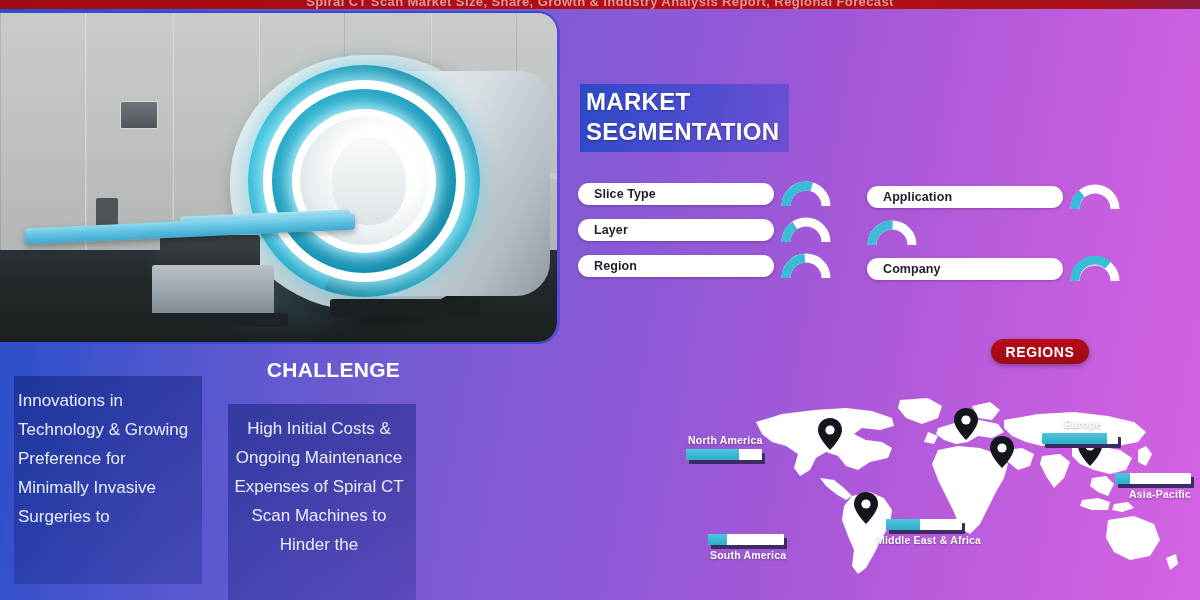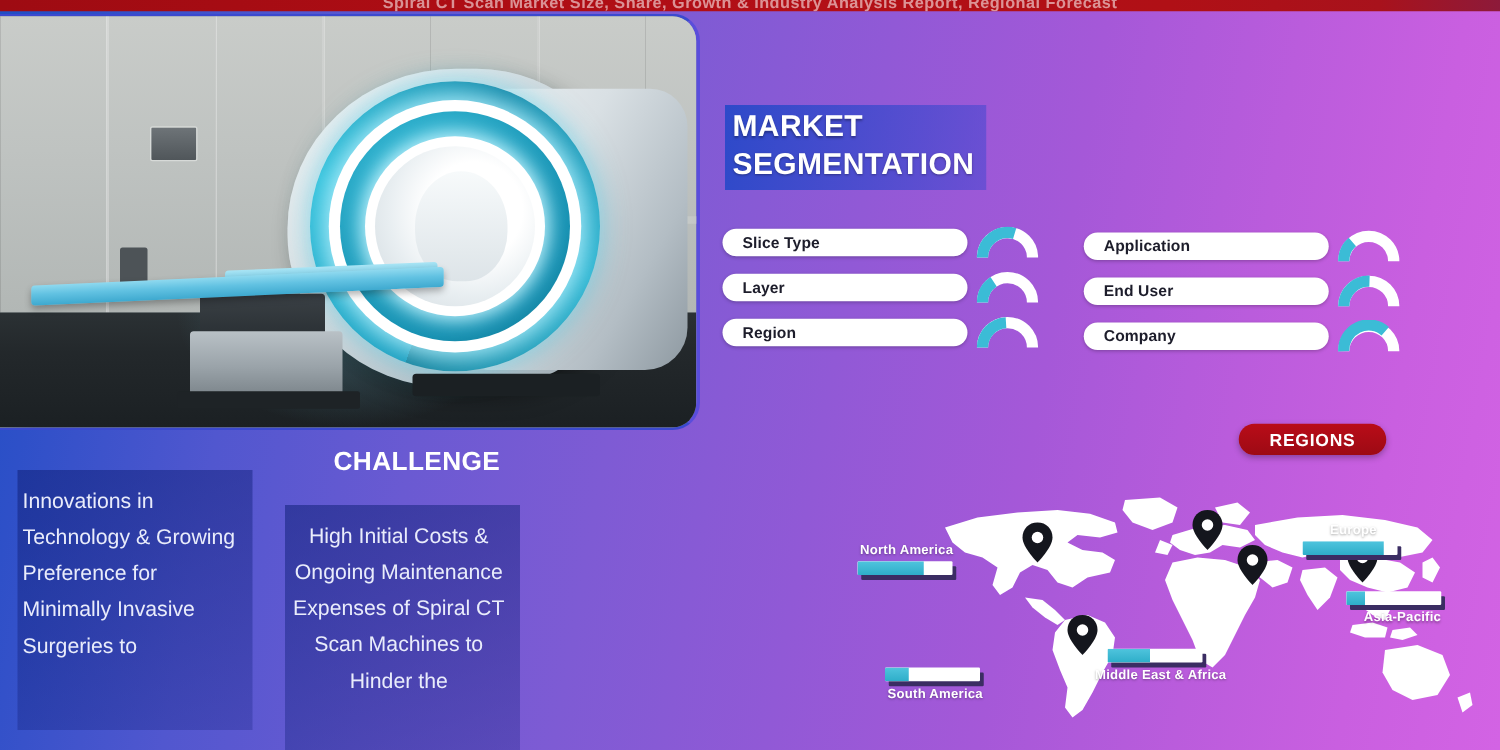--- a/index.html
+++ b/index.html
@@ -212,21 +212,21 @@
     font-size: 17px;
     line-height: 29px;
     overflow: hidden;
   }
   .dct-col.c2 .dct-body { margin-left: 12px; }
   .dct-col.c3 .dct-body { margin-left: 10px; width: 200px; }
 
   
   .regions-badge {
     position: absolute; left: 991px; top: 339px;
-    width: 118px; height: 25px;
+    width: 98px; height: 25px;
     background: linear-gradient(180deg,#b90c18,#9d0a14);
     border-radius: 13px;
     color: #ffffff;
     font-size: 14px; font-weight: bold; letter-spacing: .6px;
     display: flex; align-items: center; justify-content: center;
     box-shadow: 0 2px 5px rgba(0,0,0,.3);
   }
 
   
   .map-wrap { position: absolute; left: 742px; top: 392px; width: 440px; height: 190px; }
@@ -250,21 +250,21 @@
   }
   .bar-fill { height: 100%; background: linear-gradient(180deg,#4fc4dd,#2eaec9); }
 
   
   .reg-na { left: 686px; top: 414px; margin-top: 20px; }
   .reg-na .reg-label { margin-bottom: 3px; margin-left: 2px; }
   .reg-sa { left: 708px; top: 494px; margin-top: 40px; }
   .reg-sa .reg-label { margin-top: 4px; margin-left: 2px; }
   .reg-eu { left: 1042px; top: 418px; }
   .reg-eu .reg-label { margin-bottom: 3px; margin-left: 22px; }
-  .reg-ap { left: 1077px; top: 473px; }
+  .reg-ap { left: 1115px; top: 473px; }
   .reg-ap .reg-label { margin-top: 4px; margin-left: 14px; }
   .reg-me { left: 886px; top: 519px; }
   .reg-me .reg-label { margin-top: 4px; margin-left: -10px; }
 </style>
 </head>
 <body>
 
 <div id="page">
 
   <div class="top-strip">
@@ -334,21 +334,20 @@
       <div class="seg-row">
         <div class="seg-pill">Application</div>
         <div class="gauge">
           <svg viewBox="0 0 50 26" width="50" height="26">
             <path d="M5 25 A20 20 0 0 1 45 25" fill="none" stroke="#ffffff" stroke-width="9" stroke-linecap="butt"></path>
             <path d="M5 25 A20 20 0 0 1 11.9 9.6" fill="none" stroke="#3bbcd6" stroke-width="9" stroke-linecap="butt"></path>
           </svg>
         </div>
       </div>
       <div class="seg-row">
-        <div class="seg-pill">End User</div>
         <div class="gauge">
           <svg viewBox="0 0 50 26" width="50" height="26">
             <path d="M5 25 A20 20 0 0 1 45 25" fill="none" stroke="#ffffff" stroke-width="9" stroke-linecap="butt"></path>
             <path d="M5 25 A20 20 0 0 1 25.6 5.0" fill="none" stroke="#3bbcd6" stroke-width="9" stroke-linecap="butt"></path>
           </svg>
         </div>
       </div>
       <div class="seg-row">
         <div class="seg-pill">Company</div>
         <div class="gauge">

